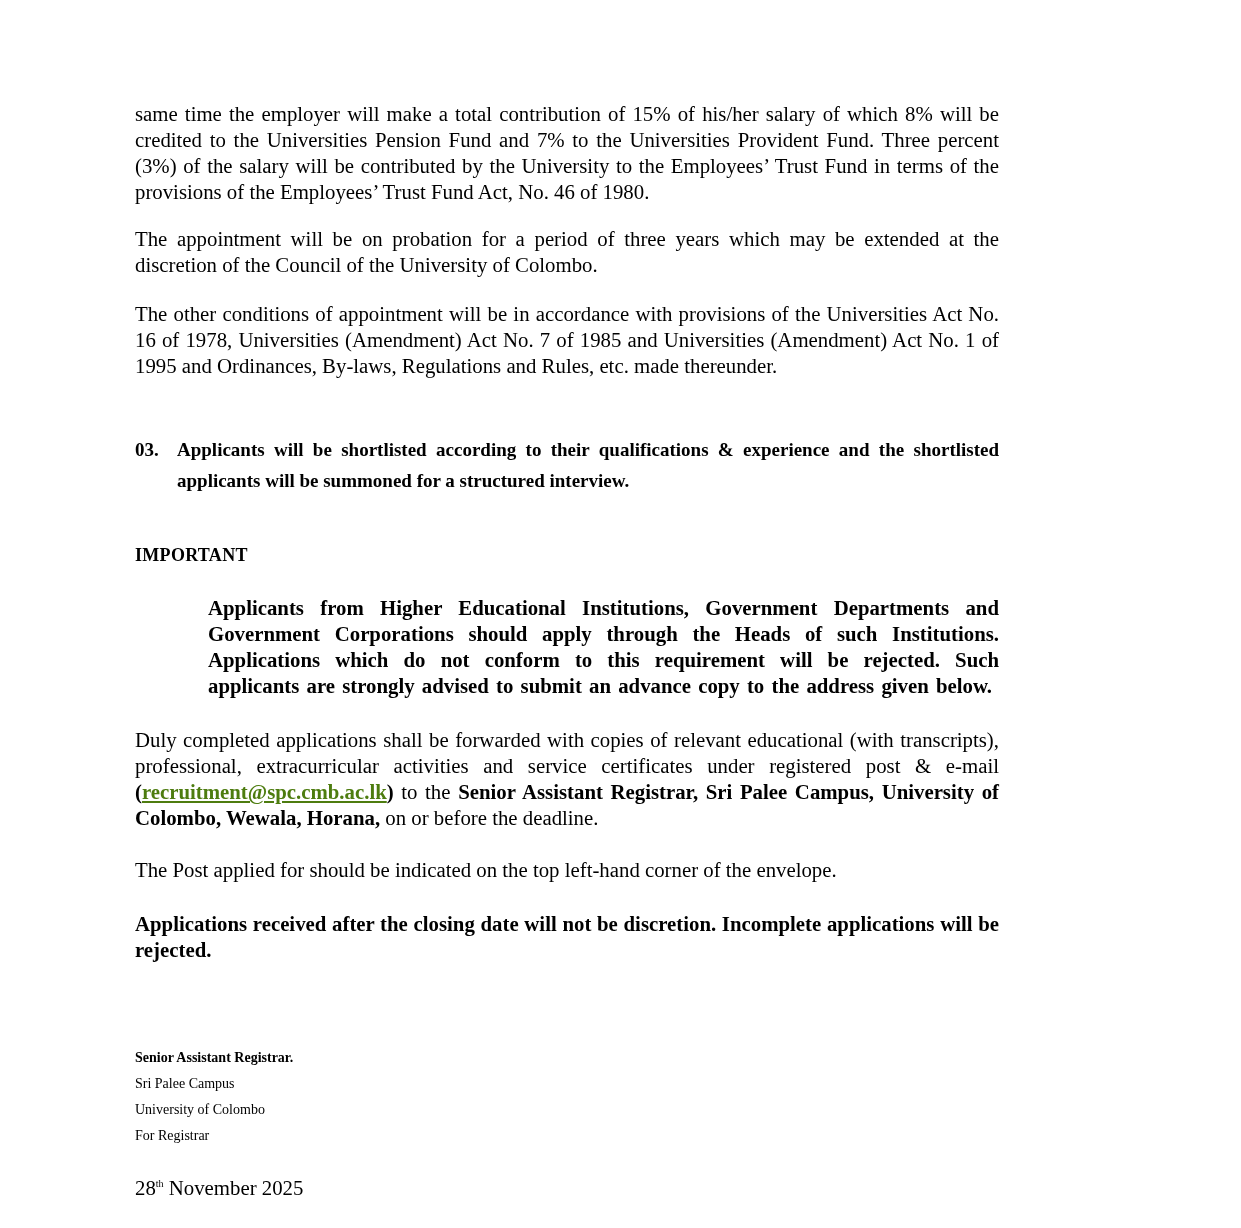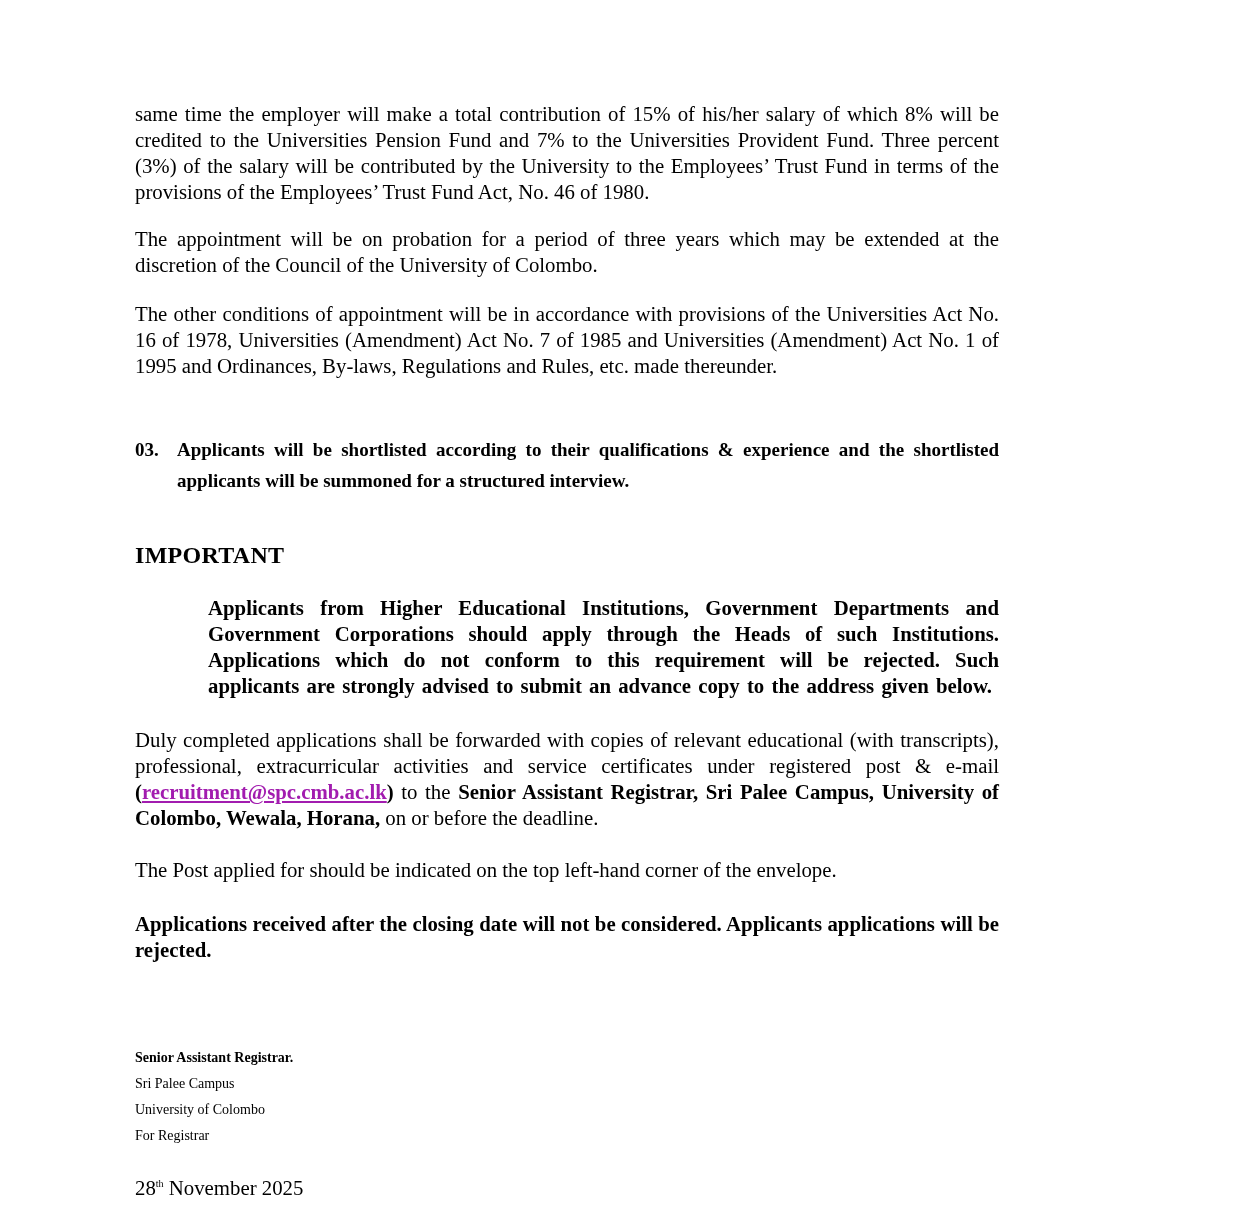--- a/index.html
+++ b/index.html
@@ -30,21 +30,21 @@
     display: flex;
     font-weight: bold;
     font-size: 19px;
     line-height: 31px;
     margin-bottom: 46px;
   }
   .item-number { width: 42px; flex-shrink: 0; }
   .item-text   { text-align: justify; }
   .important-heading {
     font-weight: bold;
-    font-size: 24px;
+    font-size: 18px;
     line-height: 26px;
     text-align: left;
     margin-bottom: 27px;
     letter-spacing: 0.3px;
   }
   .para-important {
     margin-left: 73px;
     margin-bottom: 28px;
     word-spacing: 2px;
   }
@@ -56,21 +56,21 @@
     line-height: 26px;
     text-align: left;
     margin-bottom: 26px;
   }
   .date-line {
     font-size: 20.8px;
     line-height: 26px;
     text-align: left;
   }
   .email-link {
-    color: #a21caf;
+    color: #4d7c0f;
     font-weight: bold;
     text-decoration: underline;
     cursor: pointer;
   }
   sup {
     font-size: 10px;
     line-height: 0;
     vertical-align: super;
   }
 </style>
@@ -91,21 +91,21 @@
   </div>
 
   <p class="important-heading">IMPORTANT</p>
 
   <p class="body-text bold para-important">Applicants from Higher Educational Institutions, Government Departments and Government Corporations should apply through the Heads of such Institutions. Applications which do not conform to this requirement will be rejected. Such applicants are strongly advised to submit an advance copy to the address given below.</p>
 
   <p class="body-text para-submission"><span>Duly completed applications shall be forwarded with copies of relevant educational (with transcripts), professional, extracurricular activities and service certificates under registered post &amp; e-mail </span><span class="bold">(</span><a class="email-link">recruitment@spc.cmb.ac.lk</a><span class="bold">)</span><span> to the </span><span class="bold">Senior Assistant Registrar, Sri Palee Campus, University of Colombo, Wewala, Horana,</span><span> on or before the deadline.</span></p>
 
   <p class="body-text para-envelope">The Post applied for should be indicated on the top left-hand corner of the envelope.</p>
 
-  <p class="body-text bold para-closing">Applications received after the closing date will not be considered. Applicants applications will be rejected.</p>
+  <p class="body-text bold para-closing">Applications received after the closing date will not be discretion. Incomplete applications will be rejected.</p>
 
   <div class="signature-block">
     <div class="bold">Senior Assistant Registrar.</div>
     <div>Sri Palee Campus</div>
     <div>University of Colombo</div>
     <div>For Registrar</div>
   </div>
 
   <div class="date-line"><span>28</span><sup>th</sup><span> November 2025</span></div>
 

